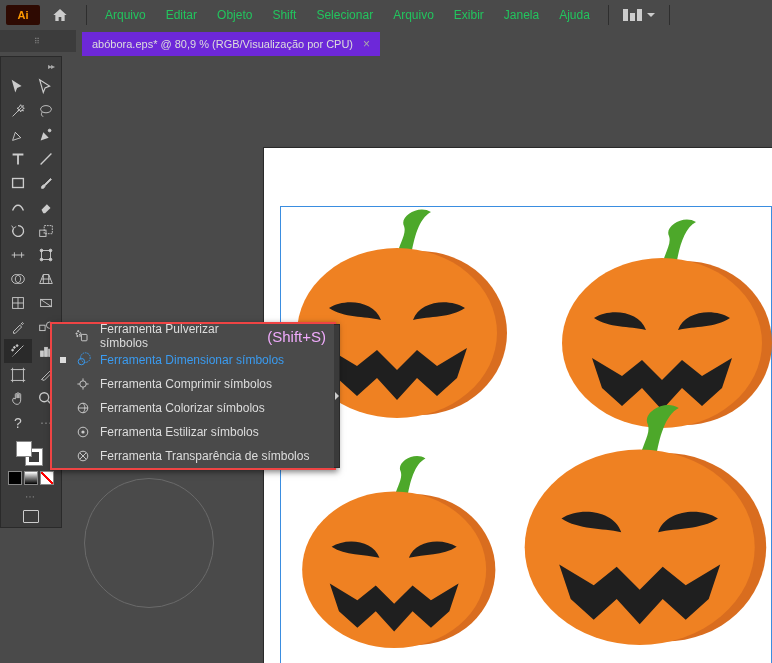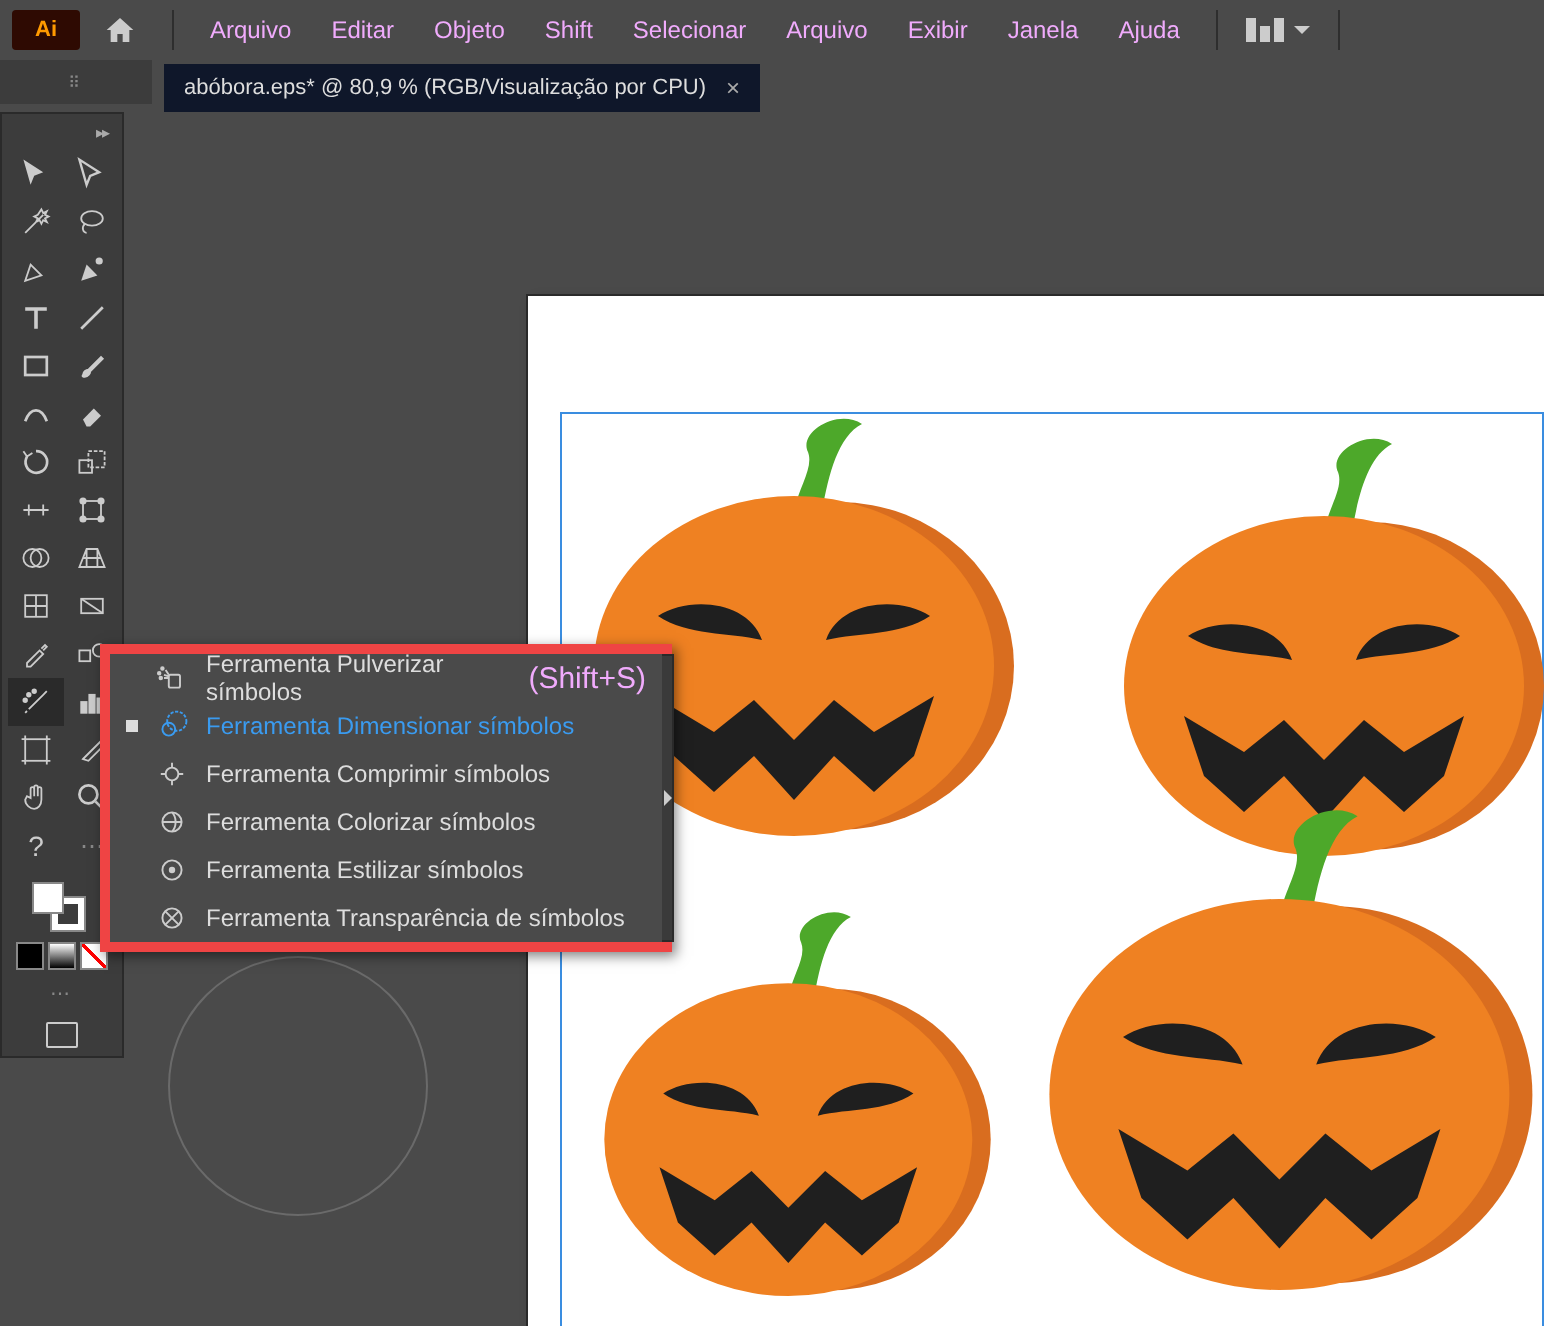--- a/index.html
+++ b/index.html
@@ -2,26 +2,26 @@
 <html><head>
 <meta charset="utf-8">
 <style>
   * { margin:0; padding:0; box-sizing:border-box; }
   body { width:772px; height:663px; background:#4a4a4a; font-family:"Segoe UI",Arial,sans-serif; font-size:12px; color:#e0e0e0; overflow:hidden; position:relative; }
   .top-bar { height:30px; background:#4a4a4a; display:flex; align-items:center; padding:0 6px; gap:0; }
   .app-icon { width:20px; height:20px; background:#2e0a02; color:#ff9a00; font-weight:bold; font-size:11px; display:flex; align-items:center; justify-content:center; margin-right:10px; border-radius:2px; padding:2px 17px;}
   .home-icon { width:20px; height:20px; display:flex; align-items:center; justify-content:center; margin-right:8px; cursor:pointer; }
   .home-icon svg { fill:#ccc; width:16px; height:16px; }
   .menu-divider { width:1px; height:20px; background:#2e2e2e; margin:0 8px; }
-  .menu-item { padding:4px 10px; color:#f0abfc; cursor:pointer; user-select:none; }
+  .menu-item { padding:4px 10px; color:#22c55e; cursor:pointer; user-select:none; }
   .layout-icon { display:flex; align-items:center; gap:2px; padding:4px 6px; cursor:pointer; }
   .layout-icon .sq { width:5px; height:12px; background:#ccc; }
   .layout-icon .tri { border-left:4px solid transparent; border-right:4px solid transparent; border-top:4px solid #ccc; margin-left:3px;}
   .tab-bar { height:28px; background:#4a4a4a; display:flex; align-items:center; padding-left:82px; }
-  .tab { background:#0f172a; padding:5px 10px; display:flex; align-items:center; gap:10px; color:#ddd; font-size:11px; }
+  .tab { background:#6d28d9; padding:5px 10px; display:flex; align-items:center; gap:10px; color:#ddd; font-size:11px; }
   .tab .close { color:#aaa; cursor:pointer; font-size:12px; }
   .control-strip { position:absolute; top:30px; left:0; width:76px; height:22px; background:#3c3c3c; display:flex; align-items:center; justify-content:center; }
   .control-strip .dots { color:#888; letter-spacing:2px; font-size:8px;}
   .tool-panel { position:absolute; top:56px; left:0; width:62px; background:#3c3c3c; padding:4px 3px; border:1px solid #2a2a2a;}
   .tool-header { height:10px; display:flex; align-items:center; justify-content:flex-end; padding-right:4px; margin-bottom:4px;}
   .tool-header .arrows { color:#aaa; font-size:8px; letter-spacing:-1px;}
   .tool-grid { display:grid; grid-template-columns:1fr 1fr; gap:0; }
   .tool-cell { width:28px; height:24px; display:flex; align-items:center; justify-content:center; cursor:pointer; position:relative;}
   .tool-cell.selected { background:#2a2a2a; }
   .tool-cell svg { width:18px; height:18px; fill:#ccc; stroke:#ccc; }
@@ -30,21 +30,21 @@
   .swatch-big { width:16px; height:16px; border:1px solid #888;}
   .swatch-small-row { display:flex; justify-content:center; gap:2px; margin-top:2px;}
   .swatch-small { width:14px; height:14px;}
   .three-dots { text-align:center; color:#888; font-size:10px; margin-top:4px; letter-spacing:2px;}
   .screen-mode { display:flex; justify-content:center; margin-top:6px;}
   .screen-mode .box { width:16px; height:13px; border:1.5px solid #ccc; border-radius:1px;}
   .canvas-area { position:absolute; top:58px; left:64px; right:0; bottom:0; background:#4a4a4a; overflow:hidden;}
   .artboard { position:absolute; top:90px; left:200px; width:600px; height:600px; background:#fff; box-shadow:0 0 0 1px #2a2a2a, 3px 3px 6px rgba(0,0,0,0.4);}
   .selection-box { position:absolute; top:148px; left:216px; right:0; height:490px; border:1px solid #3a8de0; pointer-events:none;}
   .symbol-circle { position:absolute; top:420px; left:20px; width:130px; height:130px; border:1px solid #6a6a6a; border-radius:50%; pointer-events:none;}
-  .flyout { position:absolute; top:322px; left:50px; width:286px; background:#4a4a4a; border:5px solid #ef4444; box-shadow:2px 2px 6px rgba(0,0,0,0.5); z-index:100;}
+  .flyout { position:absolute; top:322px; left:50px; width:286px; background:#4a4a4a; border:2px solid #ef4444; box-shadow:2px 2px 6px rgba(0,0,0,0.5); z-index:100;}
   .flyout-row { display:flex; align-items:center; height:24px; padding:0 8px; gap:8px; color:#ddd; font-size:12px; position:relative;}
   .flyout-row.selected { color:#3a9bf0; }
   .flyout-row .bullet { width:6px; height:6px; background:transparent; }
   .flyout-row.selected .bullet { background:#ddd; }
   .flyout-row .ficon { width:18px; height:18px; display:flex; align-items:center; justify-content:center;}
   .flyout-row .ficon svg { width:16px; height:16px; fill:none; stroke:#ccc; stroke-width:1.2;}
   .flyout-row.selected .ficon svg { stroke:#3a9bf0; }
   .flyout-row .flabel { flex:1; }
   .flyout-row .shortcut { color:#f0abfc; font-size:15px; margin-left:auto;}
   .flyout-arrow { position:absolute; right:-6px; top:50%; transform:translateY(-50%); width:6px; background:#3a3a3a; display:flex; flex-direction:column; align-items:center; justify-content:center; gap:10px; height:calc(100% ); border:1px solid #2a2a2a; border-left:none;}

